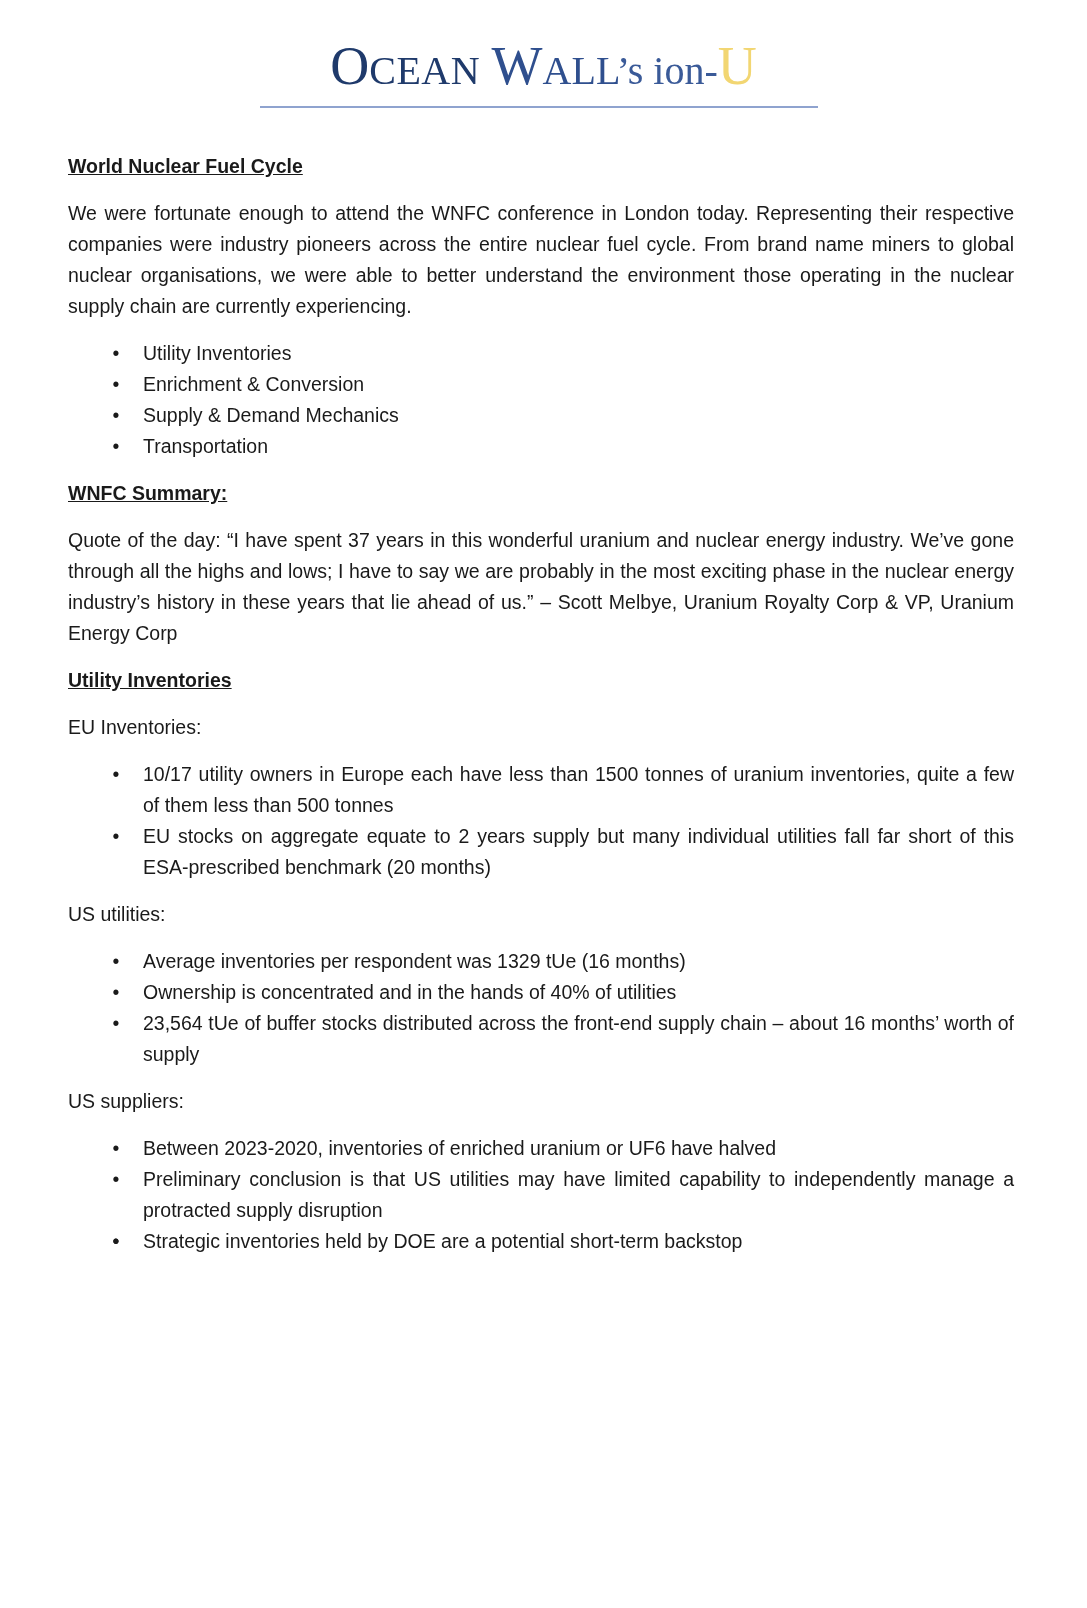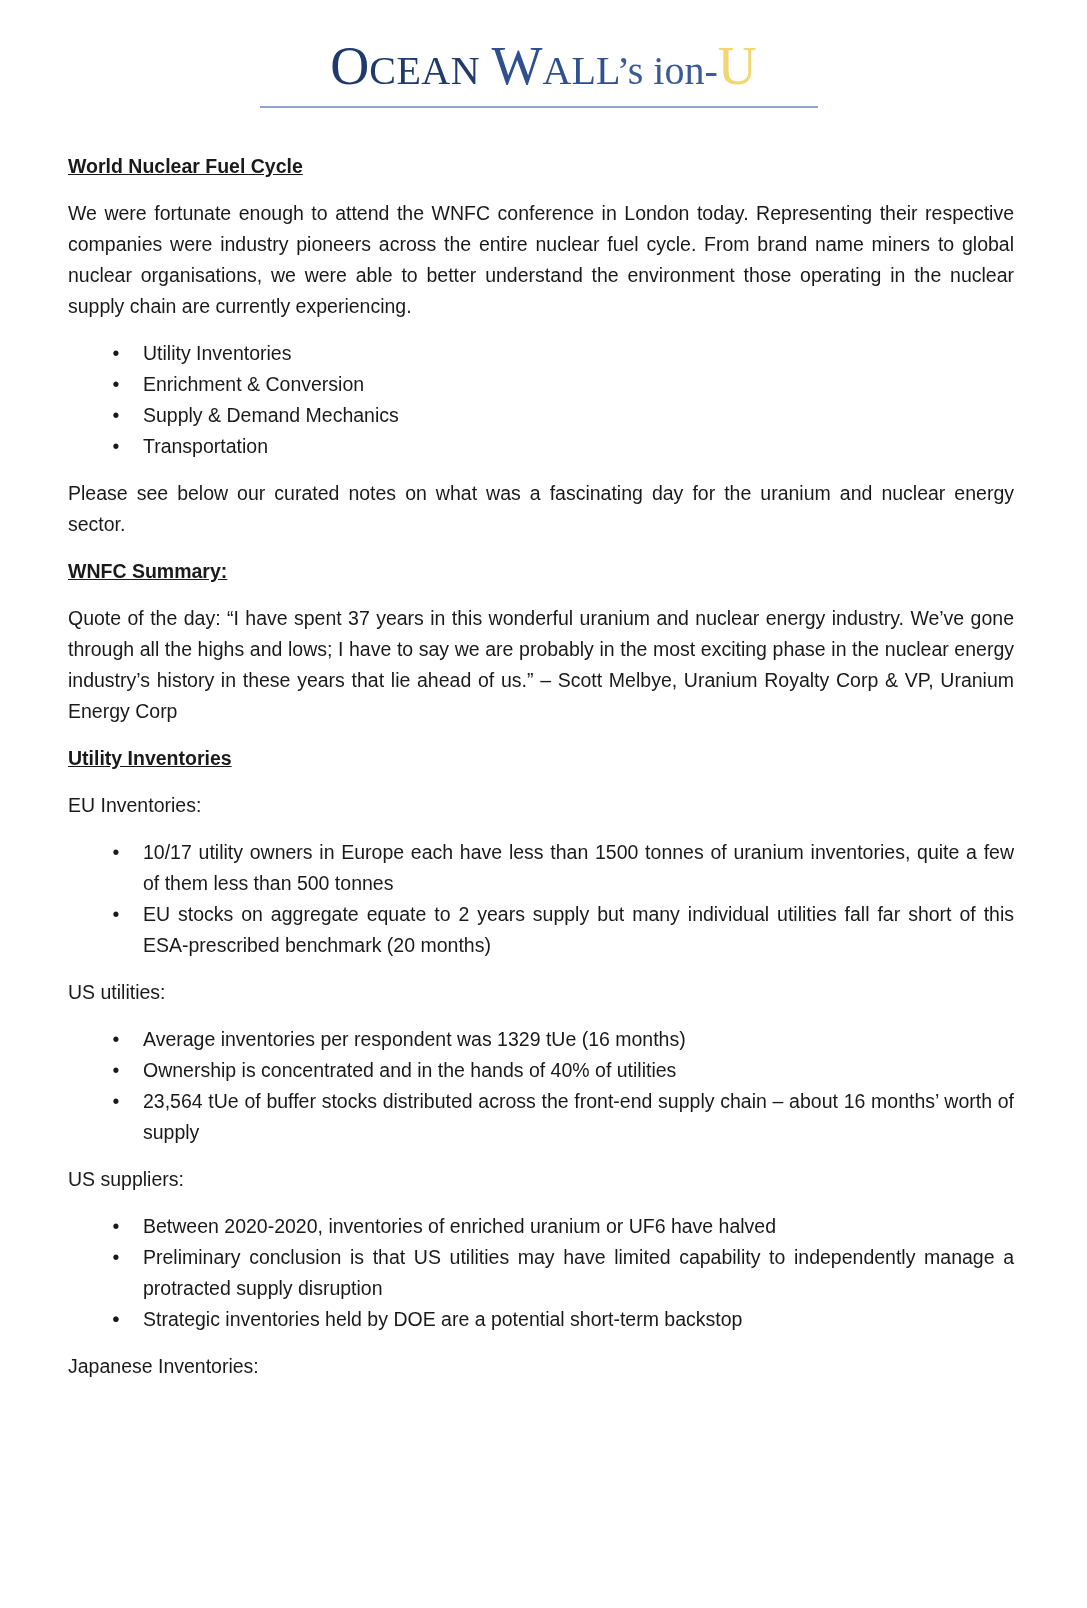--- a/index.html
+++ b/index.html
@@ -108,21 +108,20 @@
     <p>We were fortunate enough to attend the WNFC conference in London today. Representing their respective companies were industry pioneers across the entire nuclear fuel cycle. From brand name miners to global nuclear organisations, we were able to better understand the environment those operating in the nuclear supply chain are currently experiencing.</p>
 
 
     <ul>
       <li><span class="bullet">•</span><span>Utility Inventories</span></li>
       <li><span class="bullet">•</span><span>Enrichment &amp; Conversion</span></li>
       <li><span class="bullet">•</span><span>Supply &amp; Demand Mechanics</span></li>
       <li><span class="bullet">•</span><span>Transportation</span></li>
     </ul>
 
-    <p>Please see below our curated notes on what was a fascinating day for the uranium and nuclear energy sector.</p>
 
     <div class="heading">WNFC Summary:</div>
 
     <p>Quote of the day: “I have spent 37 years in this wonderful uranium and nuclear energy industry. We’ve gone through all the highs and lows; I have to say we are probably in the most exciting phase in the nuclear energy industry’s history in these years that lie ahead of us.” – Scott Melbye, Uranium Royalty Corp &amp; VP, Uranium Energy Corp</p>
 
     <div class="heading">Utility Inventories</div>
 
     <div class="label">EU Inventories:</div>
     <ul>
       <li><span class="bullet">•</span><span>10/17 utility owners in Europe each have less than 1500 tonnes of uranium inventories, quite a few of them less than 500 tonnes</span></li>
@@ -131,22 +130,21 @@
 
     <div class="label">US utilities:</div>
     <ul>
       <li><span class="bullet">•</span><span>Average inventories per respondent was 1329 tUe (16 months)</span></li>
       <li><span class="bullet">•</span><span>Ownership is concentrated and in the hands of 40% of utilities</span></li>
       <li><span class="bullet">•</span><span>23,564 tUe of buffer stocks distributed across the front-end supply chain – about 16 months’ worth of supply</span></li>
     </ul>
 
     <div class="label">US suppliers:</div>
     <ul>
-      <li><span class="bullet">•</span><span>Between 2020-2020, inventories of enriched uranium or UF6 have halved</span></li>
+      <li><span class="bullet">•</span><span>Between 2023-2020, inventories of enriched uranium or UF6 have halved</span></li>
       <li><span class="bullet">•</span><span>Preliminary conclusion is that US utilities may have limited capability to independently manage a protracted supply disruption</span></li>
       <li><span class="bullet">•</span></li>
       <li><span class="bullet">•</span><span>Strategic inventories held by DOE are a potential short-term backstop</span></li>
     </ul>
 
-    <div class="label">Japanese Inventories:</div>
 
   </div>
 </div>
 
 </body></html>

